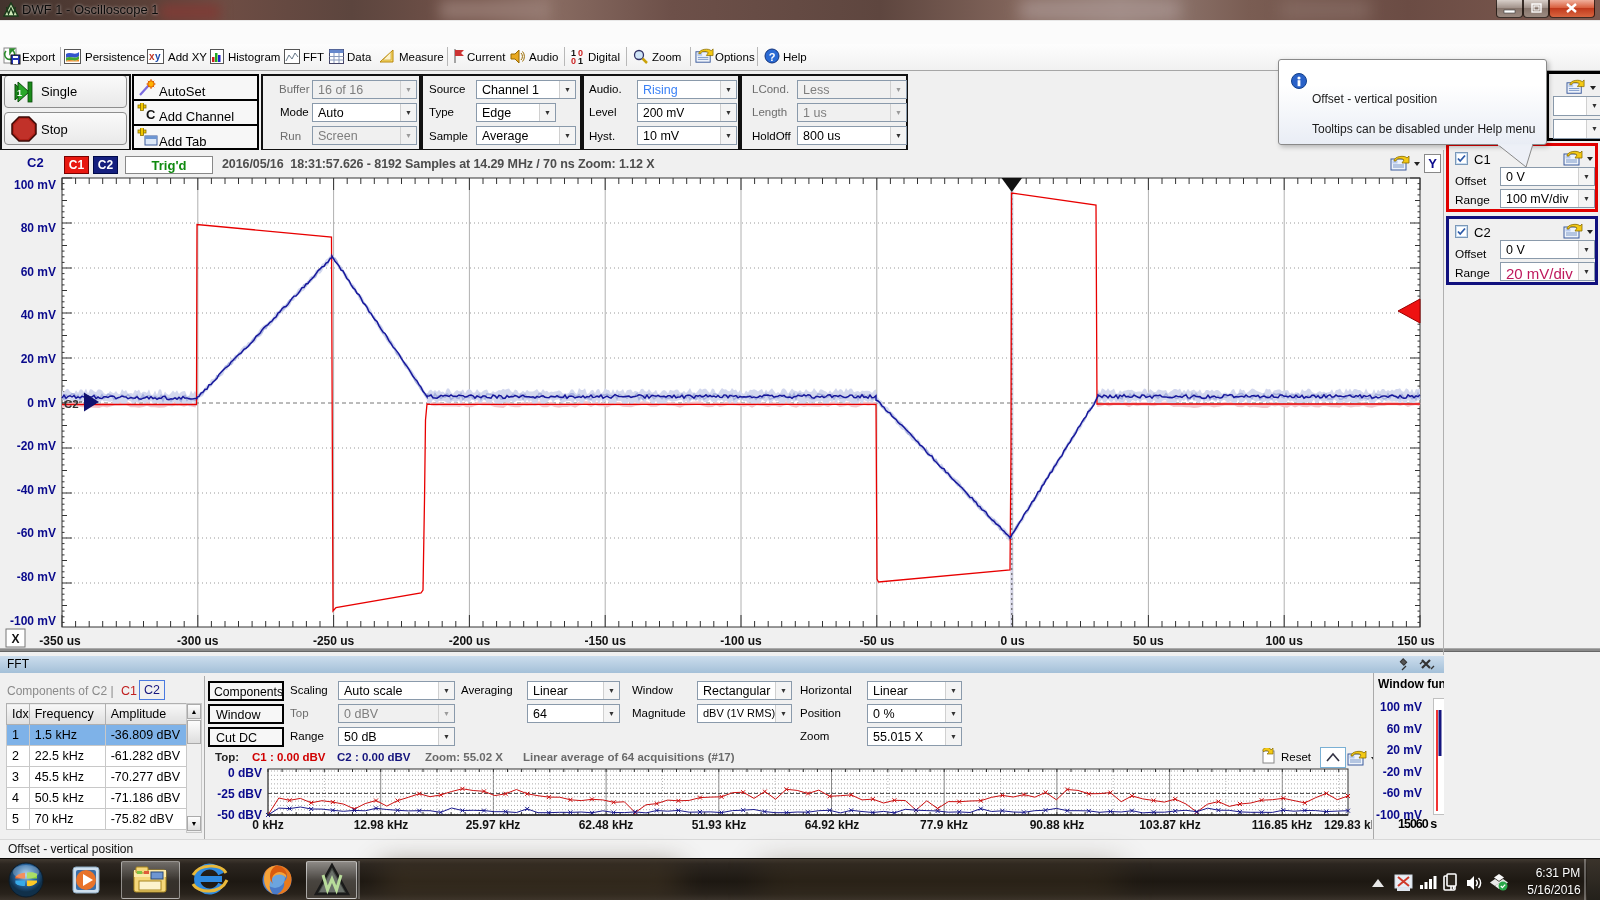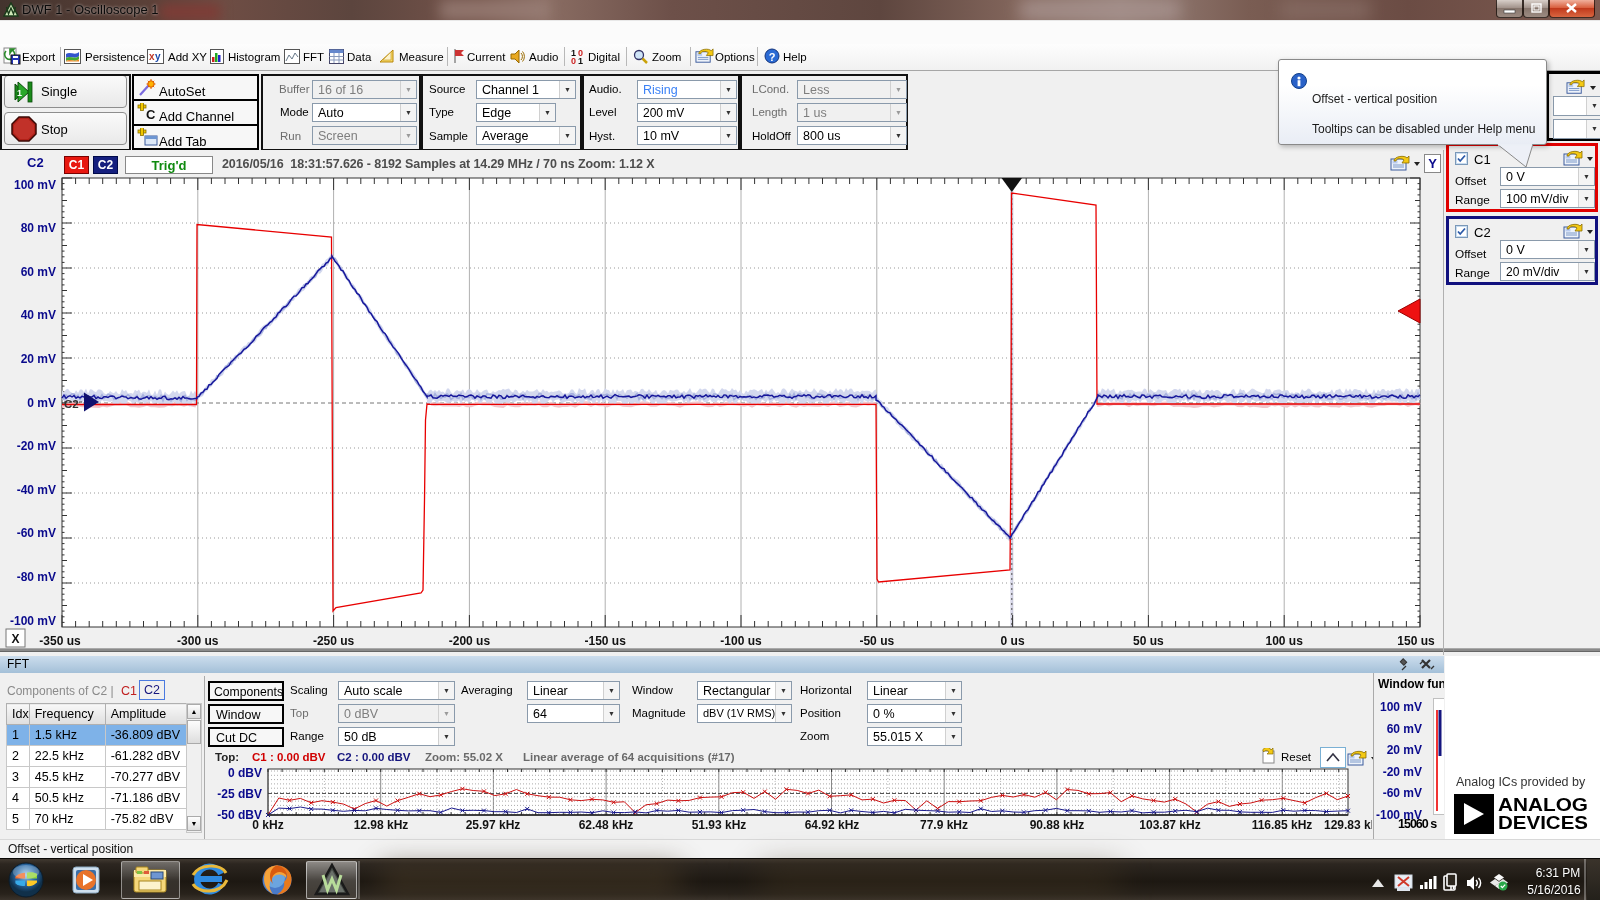--- a/index.html
+++ b/index.html
@@ -538,29 +538,20 @@
   <div class="fyl" style="left:-22px;top:91.5px;width:70px">-20 mV</div>
   <div class="fyl" style="left:-22px;top:113px;width:70px">-60 mV</div>
   <div class="fyl" style="left:-22px;top:134.5px;width:70px">-100 mV</div>
   <svg width="13" height="117" style="position:absolute;left:59px;top:25px">
         <rect x="0.5" y="0.5" width="12" height="116" fill="#fff" stroke="#888" stroke-dasharray="1 1"></rect>
         <line x1="4" y1="12" x2="4" y2="113" stroke="#e00" stroke-width="1.6"></line>
         <line x1="7" y1="12" x2="7" y2="58" stroke="#15157e" stroke-width="3"></line>
       </svg>
   <span style="position:absolute;left:24px;top:144px;font-size:12.5px;font-weight:bold;letter-spacing:-1px">15060 s</span>
  </div>
- <div class="abs" style="left:1445px;top:656px;width:155px;height:183px;background:#fff">
-  <span style="position:absolute;left:11px;top:119px;font-size:12.5px;color:#333">Analog ICs provided by</span>
-  <svg width="145" height="45" style="position:absolute;left:9px;top:136px">
-   <rect x="0" y="2" width="40" height="40" fill="#000"></rect>
-   <polygon points="10,11 10,33 30,22" fill="#fff"></polygon>
-   <text x="44" y="19" font-size="19" font-weight="bold" fill="#000" textLength="90" lengthAdjust="spacingAndGlyphs">ANALOG</text>
-   <text x="44" y="37" font-size="19" font-weight="bold" fill="#000" textLength="90" lengthAdjust="spacingAndGlyphs">DEVICES</text>
-  </svg>
- </div>
 <div class="abs" style="left:1546px;top:71px;width:54px;height:70px;background:#f0f0f0;border:3px solid #000;border-right:none;z-index:5">
  <svg style="position:absolute;left:0;top:0;width:1px;height:1px;overflow:visible">
 <g transform="translate(18,5) scale(0.95)">
 <rect x="0" y="4" width="15" height="11" fill="#eef3fa" stroke="#3a5a9c"></rect>
 <rect x="1.5" y="5.5" width="5" height="3" fill="#b8ccf0"></rect>
 <path d="M2 10h11M2 12h11" stroke="#7a98c8" stroke-width="1"></path>
 <path d="M3 6 C3 1,14 0,16 3 L18 1 18 8 11 8 13 5 C11 3,5 3,5 6 Z" fill="#f4c913" stroke="#8a6d00" stroke-width="0.8"></path>
 </g>
         <path d="M41 12l6 0-3 4z" fill="#222"></path>
       </svg>
@@ -614,21 +605,21 @@
 </g>
         <path d="M138 11l6 0-3 4z" fill="#222"></path>
       </svg>
  <span class="plbl" style="left:6px;top:28px">Offset</span>
  <div class="cb" style="left:51px;top:21px;width:95px;height:19px;background:#fff">
 <span style="color:#000;font-size:12.5px">0 V</span>
 <div class="cba" style="background:#f4f4f4;color:#333">▼</div>
       </div>
  <span class="plbl" style="left:6px;top:47px">Range</span>
  <div class="cb" style="left:51px;top:43px;width:95px;height:19px;background:#fff">
-<span style="color:#000000;font-size:12px">20 mV/div</span>
+<span style="color:#be185d;font-size:15px">20 mV/div</span>
 <div class="cba" style="background:#f4f4f4;color:#333">▼</div>
       </div>
 </div>
 <div id="tooltip">
  <svg width="17" height="17" style="position:absolute;left:12px;top:13px">
         <circle cx="8" cy="8" r="7.5" fill="#2a62c8"></circle>
         <circle cx="8" cy="8" r="7.5" fill="none" stroke="#11408a"></circle>
         <circle cx="8" cy="5" r="1.6" fill="#fff"></circle>
         <rect x="6.6" y="7.2" width="2.8" height="6" fill="#fff"></rect>
       </svg>

